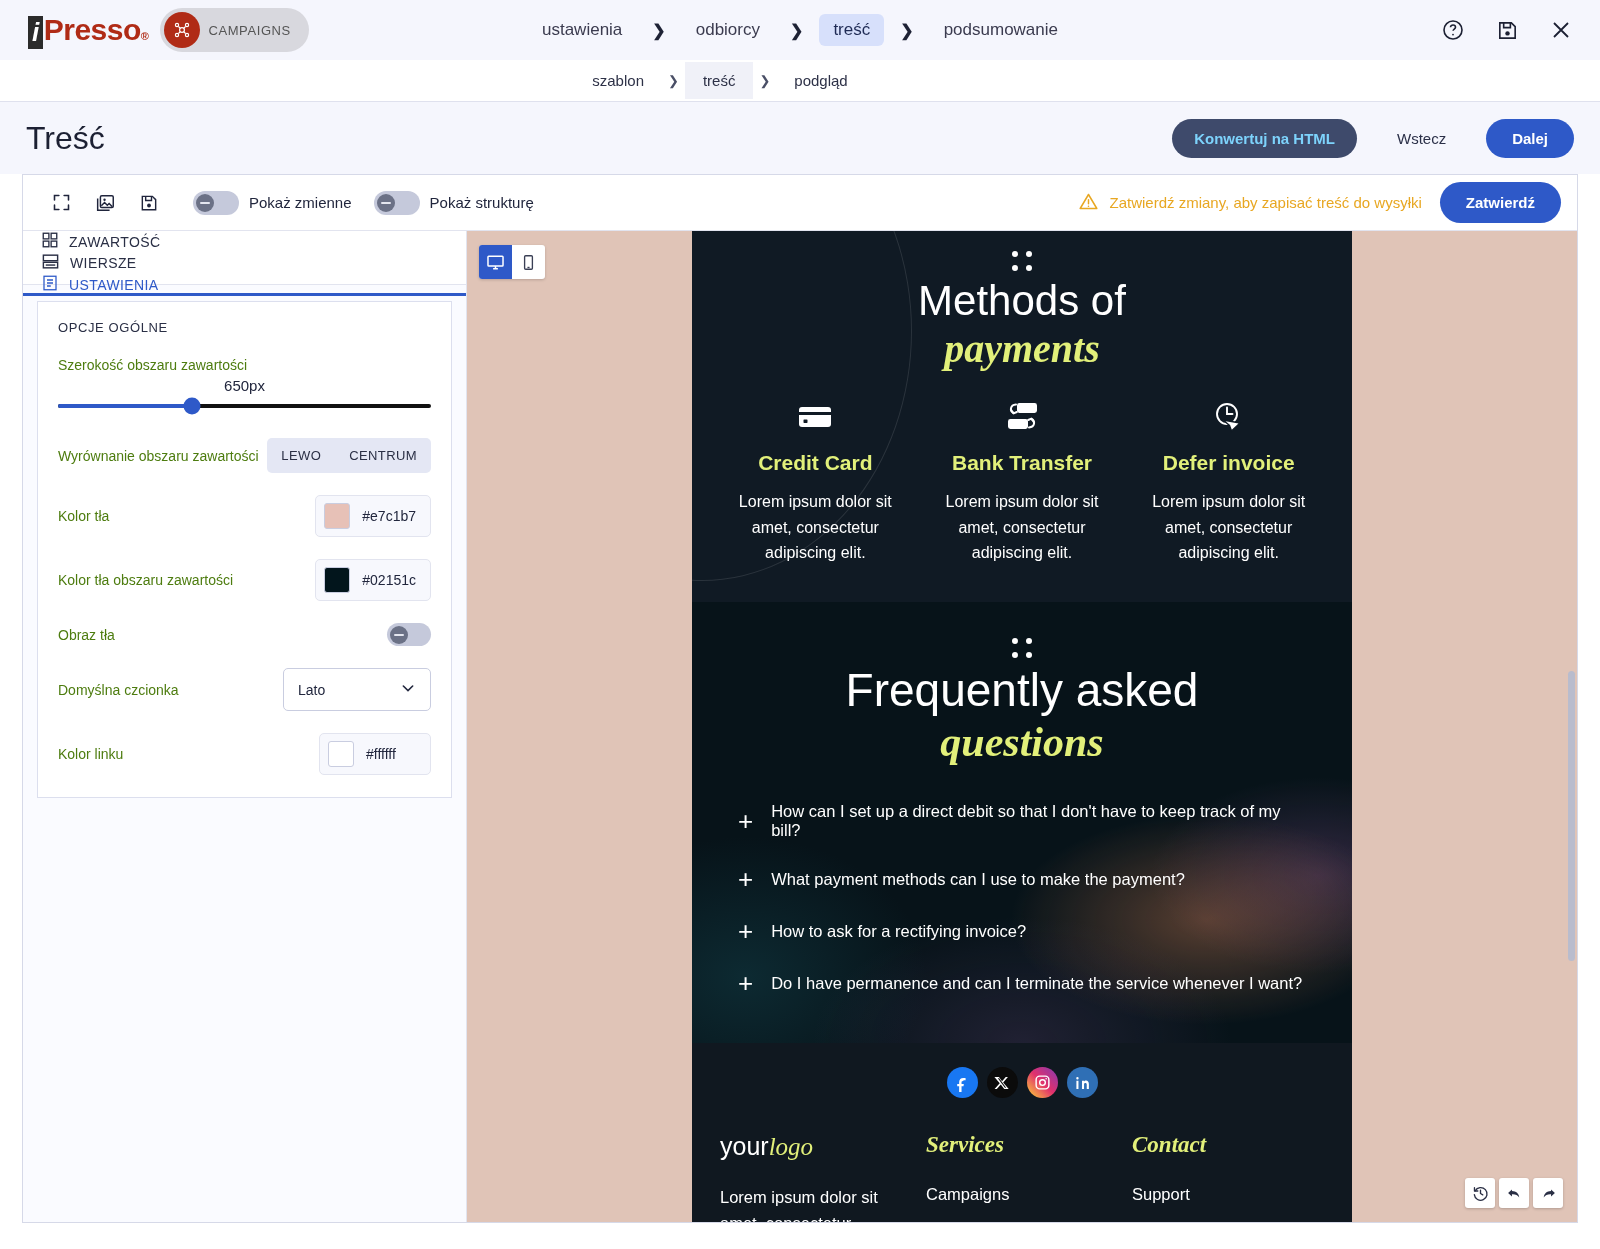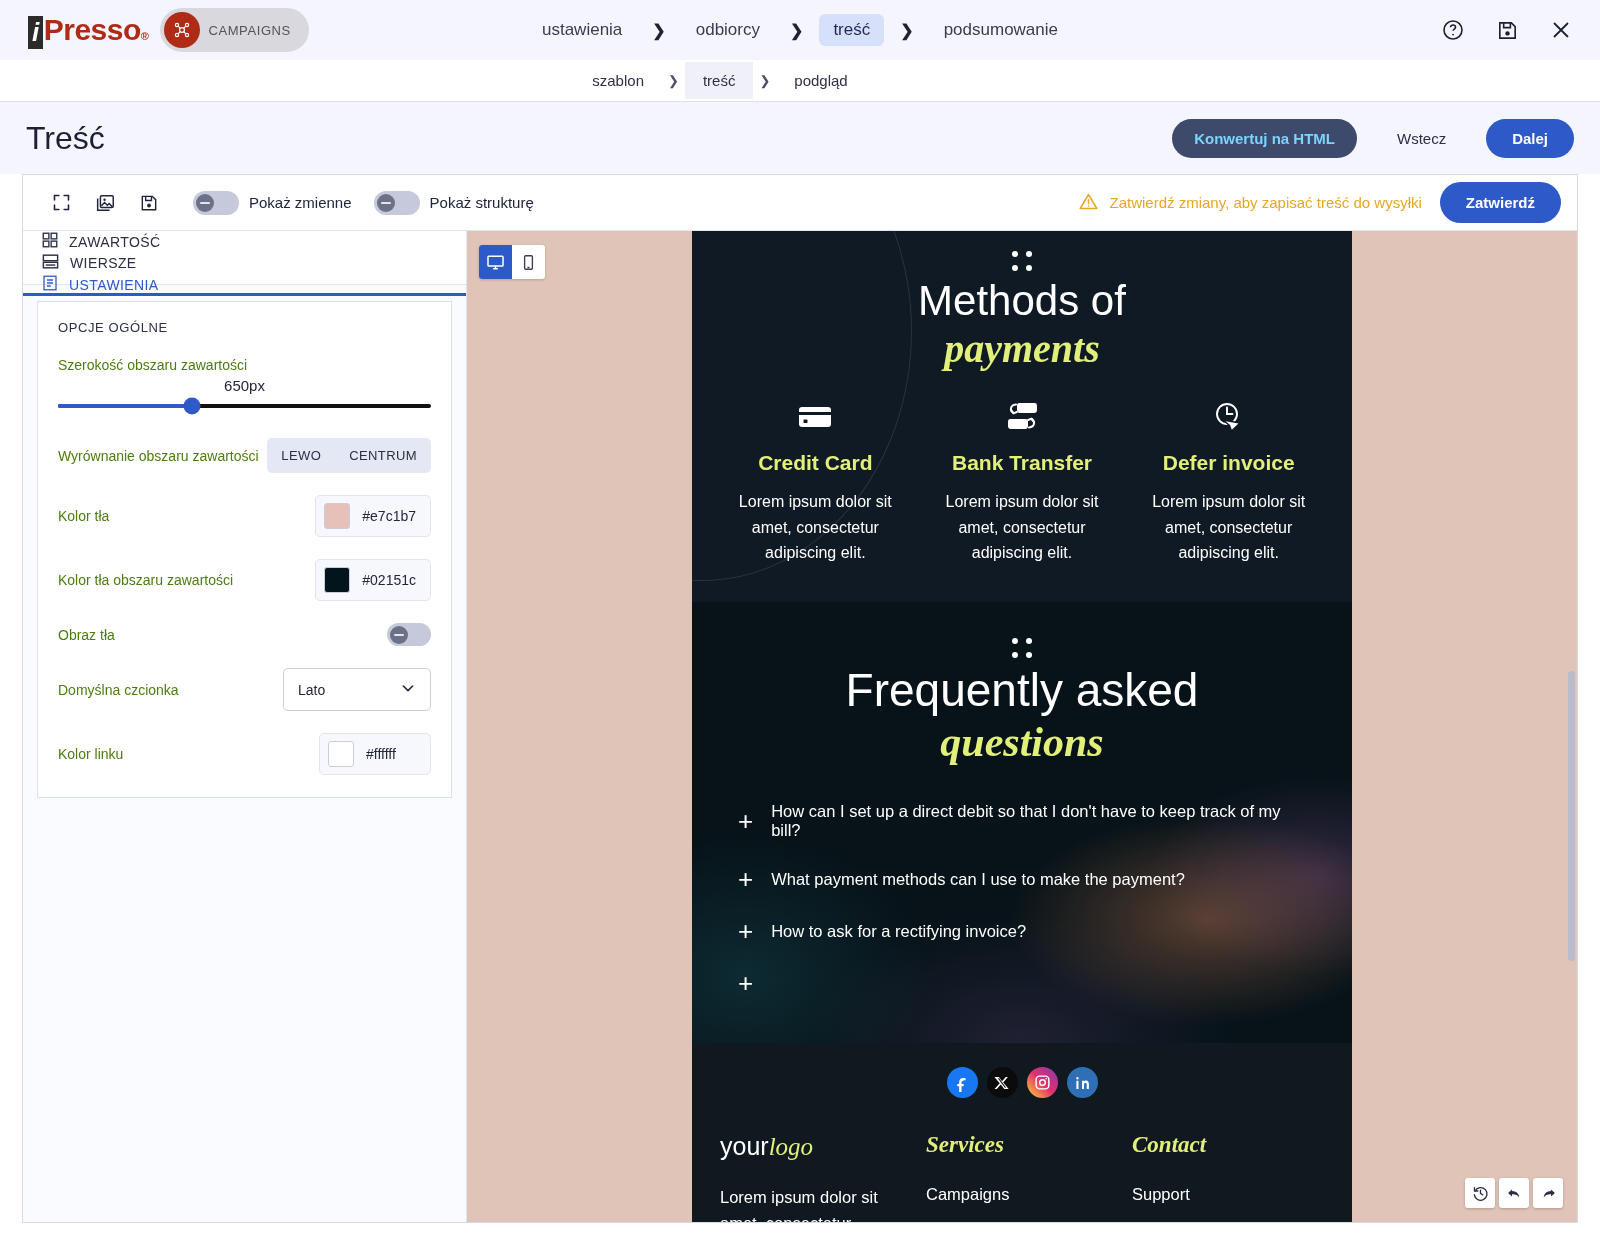--- a/index.html
+++ b/index.html
@@ -530,20 +530,21 @@
             <div class="faq-item">
               <span class="plus">+</span>
               <span class="faq-q">What payment methods can I use to make the payment?</span>
             </div>
             <div class="faq-item">
               <span class="plus">+</span>
               <span class="faq-q">How to ask for a rectifying invoice?</span>
             </div>
             <div class="faq-item">
               <span class="plus">+</span>
+              <span class="faq-q">Do I have permanence and can I terminate the service whenever I want?</span>
             </div>
           </div>
         </div>
 
         <div class="sec sec-foot">
           <div class="socials">
             <span class="soc" style="background:#1877f2">
               <svg width="18" height="18" viewBox="0 0 24 24" fill="#fff">
                   <path d="M14.6 8.3h2.2V5.6c-.4-.05-1.7-.17-3.2-.17-3.2 0-5.4 2-5.4 5.6v2.4H5.6v3h2.6v7.6h3.2v-7.6h2.6l.4-3h-3v-2.1c0-.9.25-1.6 1.2-1.6z"></path>
                 </svg>

